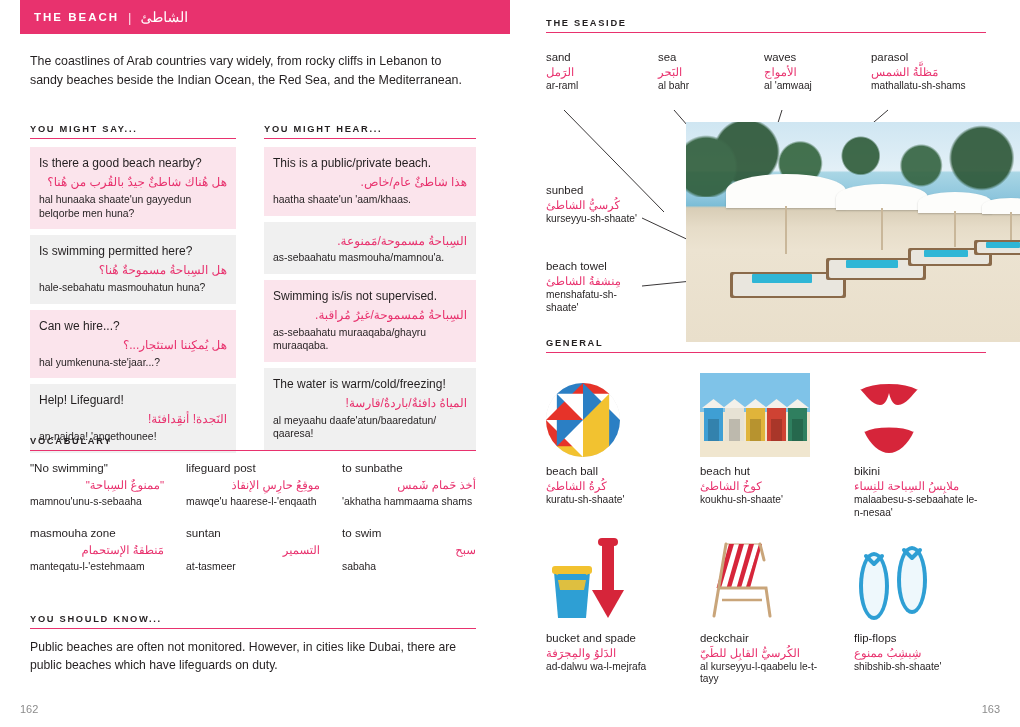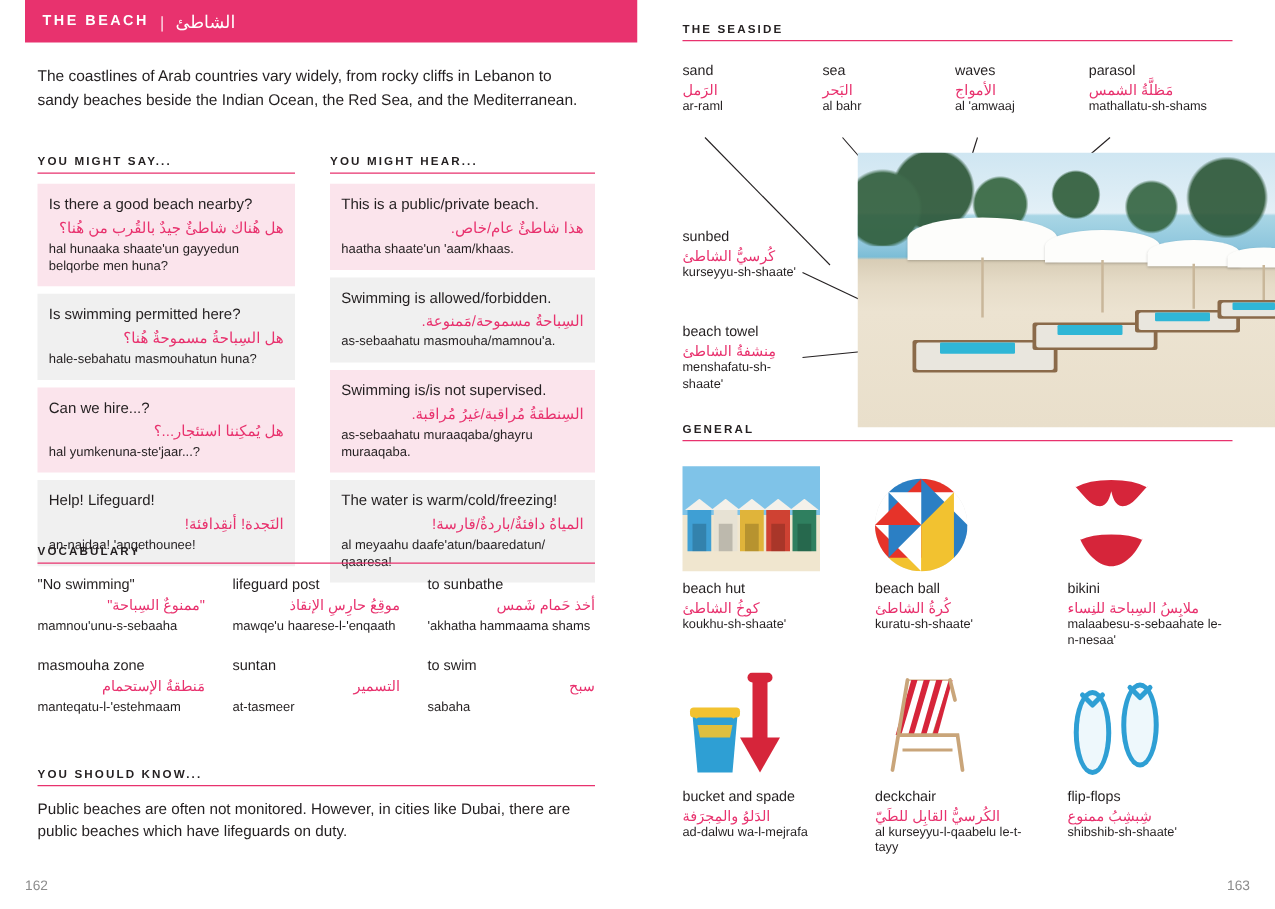--- a/index.html
+++ b/index.html
@@ -180,27 +180,26 @@
 
   <div class="col-hear">
     <div class="sec-head sec-rule">YOU MIGHT HEAR...</div>
     <div class="phrase-list">
       <div class="phrase">
         <div class="p-en">This is a public/private beach.</div>
         <div class="p-ar">هذا شاطئٌ عام/خاص.</div>
         <div class="p-tr">haatha shaate'un 'aam/khaas.</div>
       </div>
       <div class="phrase grey">
-        <div class="p-en">Swimming is allowed/forbidden.</div>
         <div class="p-ar">السِباحةُ مسموحة/مَمنوعة.</div>
         <div class="p-tr">as-sebaahatu masmouha/mamnou'a.</div>
       </div>
       <div class="phrase">
         <div class="p-en">Swimming is/is not supervised.</div>
-        <div class="p-ar">السِنطقةُ مُراقبة/غيرُ مُراقبة.</div>
+        <div class="p-ar">السِباحةُ مُمسموحة/غيرُ مُراقبة.</div>
         <div class="p-tr">as-sebaahatu muraaqaba/ghayru muraaqaba.</div>
       </div>
       <div class="phrase grey">
         <div class="p-en">The water is warm/cold/freezing!</div>
         <div class="p-ar">المياهُ دافئةٌ/باردةٌ/قارسة!</div>
         <div class="p-tr">al meyaahu daafe'atun/baaredatun/ qaaresa!</div>
       </div>
     </div>
   </div>
 
@@ -325,20 +324,38 @@
           <div class="pad"></div>
         </div>
       <div class="towel" style="left:300px; top:120px; width:34px; height:6px;"></div>
     </div>
   </div>
 
   <div class="r-sec2">
     <div class="sec-head sec-rule">GENERAL</div>
 
     <div class="gen-grid">
+
+      <div class="gen-cell">
+        <div class="gen-art">
+          <div class="ball">
+            <i style="background:#f2c230; transform:rotate(0deg) skewX(-45deg);"></i>
+            <i style="background:#e63329; transform:rotate(45deg) skewX(-45deg);"></i>
+            <i style="background:#ffffff; transform:rotate(90deg) skewX(-45deg);"></i>
+            <i style="background:#2b7fc4; transform:rotate(135deg) skewX(-45deg);"></i>
+            <i style="background:#e63329; transform:rotate(180deg) skewX(-45deg);"></i>
+            <i style="background:#ffffff; transform:rotate(225deg) skewX(-45deg);"></i>
+            <i style="background:#2b7fc4; transform:rotate(270deg) skewX(-45deg);"></i>
+            <i style="background:#f2c230; transform:rotate(315deg) skewX(-45deg);"></i>
+          </div>
+        </div>
+        <div class="g-en">beach ball</div>
+        <div class="g-ar">كُرةُ الشاطئ</div>
+        <div class="g-tr">kuratu-sh-shaate'</div>
+      </div>
 
       <div class="gen-cell">
         <div class="gen-art">
           <div class="hut-photo">
             <div class="hut" style="left:4px;background:#3f9fd4;">
                 <div class="roof"></div>
                 <div class="door"></div>
               </div>
             <div class="hut" style="left:25px;background:#e7e2d4;">
                 <div class="roof"></div>
@@ -358,38 +375,20 @@
               </div>
           </div>
         </div>
         <div class="g-en">beach hut</div>
         <div class="g-ar">كوخُ الشاطئ</div>
         <div class="g-tr">koukhu-sh-shaate'</div>
       </div>
 
       <div class="gen-cell">
         <div class="gen-art">
-          <div class="ball">
-            <i style="background:#f2c230; transform:rotate(0deg) skewX(-45deg);"></i>
-            <i style="background:#e63329; transform:rotate(45deg) skewX(-45deg);"></i>
-            <i style="background:#ffffff; transform:rotate(90deg) skewX(-45deg);"></i>
-            <i style="background:#2b7fc4; transform:rotate(135deg) skewX(-45deg);"></i>
-            <i style="background:#e63329; transform:rotate(180deg) skewX(-45deg);"></i>
-            <i style="background:#ffffff; transform:rotate(225deg) skewX(-45deg);"></i>
-            <i style="background:#2b7fc4; transform:rotate(270deg) skewX(-45deg);"></i>
-            <i style="background:#f2c230; transform:rotate(315deg) skewX(-45deg);"></i>
-          </div>
-        </div>
-        <div class="g-en">beach ball</div>
-        <div class="g-ar">كُرةُ الشاطئ</div>
-        <div class="g-tr">kuratu-sh-shaate'</div>
-      </div>
-
-      <div class="gen-cell">
-        <div class="gen-art">
           <svg class="bikini" viewBox="0 0 70 78">
             <path d="M6 10 C20 2 50 2 64 10 C58 16 52 26 44 26 C38 26 36 18 35 14 C34 18 32 26 26 26 C18 26 12 16 6 10Z" fill="#d6253a"></path>
             <path d="M6 10 C20 2 50 2 64 10" stroke="#ffffff" stroke-width="2" fill="none"></path>
             <path d="M10 52 C22 46 48 46 60 52 C54 66 44 74 35 74 C26 74 16 66 10 52Z" fill="#d6253a"></path>
             <path d="M10 52 C22 46 48 46 60 52" stroke="#ffffff" stroke-width="2" fill="none"></path>
           </svg>
         </div>
         <div class="g-en">bikini</div>
         <div class="g-ar">ملابِسُ السِباحة للنِساء</div>
         <div class="g-tr">malaabesu-s-sebaahate le-n-nesaa'</div>

